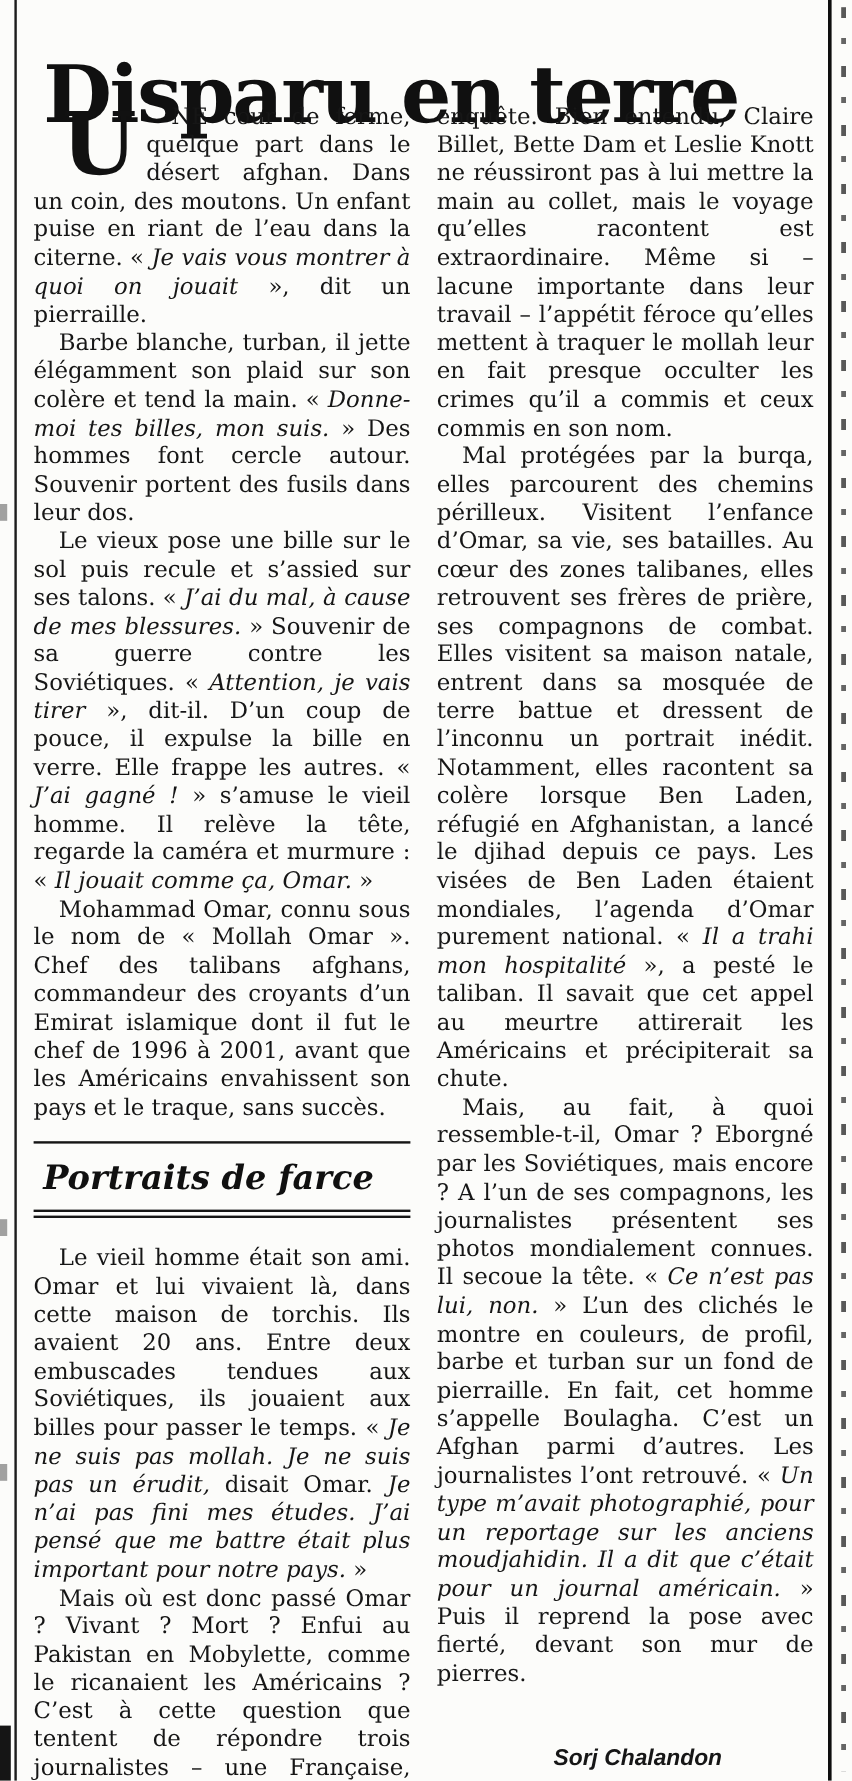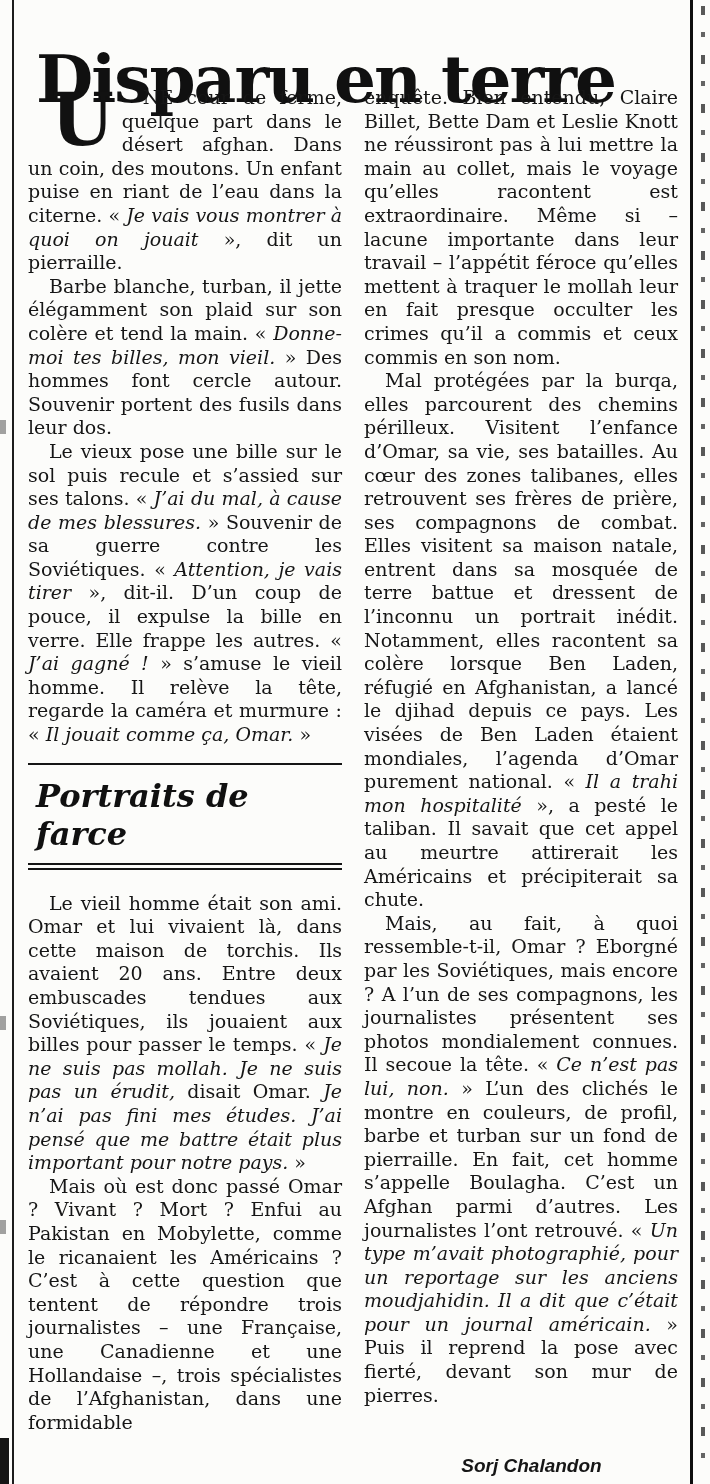--- a/index.html
+++ b/index.html
@@ -50,21 +50,21 @@
   .dropcap{
     float:left;font-weight:bold;
     font-size:72px;line-height:58px;
     padding:5px 8px 0 2px;color:#111;
   }
 
   
   .subhead-block{margin:16px 0 22px 0;}
   .sh-rule-top{border-top:2px solid #151515;}
   .subhead{
-    font-size:32px;font-weight:bold;font-style:italic;
+    font-size:28px;font-weight:bold;font-style:italic;
     padding:12px 0 10px 8px;letter-spacing:0;color:#101010;
   }
   .sh-rule-bottom{height:3px;border-top:2px solid #151515;border-bottom:2px solid #151515;}
 
   
   .col-footer{margin-top:auto;font-style:italic;}
   .byline{
     text-align:right;
     font-family:"Liberation Sans","DejaVu Sans",sans-serif;
     font-weight:bold;font-size:23px;line-height:26px;
@@ -81,22 +81,23 @@
   <div class="corner-mark"></div>
   <div class="margin-tick" style="top:420px"></div>
   <div class="margin-tick" style="top:1016px"></div>
   <div class="margin-tick" style="top:1220px"></div>
 
   <h1 class="headline">Disparu en terre</h1>
 
   <div class="cols">
     <div class="col col-left" id="col-left">
         <p class="has-drop"><span class="dropcap">U</span><span>NE cour de ferme, quelque part dans le désert afghan. Dans un coin, des moutons. Un enfant puise en riant de l’eau dans la citerne. « </span><span class="it">Je vais vous montrer à quoi on jouait</span><span> », dit un pierraille.</span></p>
-        <p><span>Barbe blanche, turban, il jette élégamment son plaid sur son colère et tend la main. « </span><span class="it">Donne-moi tes billes, mon vieil.</span><span> » Des hommes font cercle autour. Souvenir portent des fusils dans leur dos.</span></p>
+        <p><span>Barbe blanche, turban, il jette élégamment son plaid sur son colère et tend la main. « </span><span class="it">Donne-moi tes billes, mon suis.</span><span> » Des hommes font cercle autour. Souvenir portent des fusils dans leur dos.</span></p>
         <p><span>Le vieux pose une bille sur le sol puis recule et s’assied sur ses talons. « </span><span class="it">J’ai du mal, à cause de mes blessures.</span><span> » Souvenir de sa guerre contre les Soviétiques. « </span><span class="it">Attention, je vais tirer</span><span> », dit-il. D’un coup de pouce, il expulse la bille en verre. Elle frappe les autres. « </span><span class="it">J’ai gagné !</span><span> » s’amuse le vieil homme. Il relève la tête, regarde la caméra et murmure : « </span><span class="it">Il jouait comme ça, Omar.</span><span> »</span></p>
+        <p><span>Mohammad Omar, connu sous le nom de « Mollah Omar ». Chef des talibans afghans, commandeur des croyants d’un Emirat islamique dont il fut le chef de 1996 à 2001, avant que les Américains envahissent son pays et le traque, sans succès.</span></p>
         <div class="subhead-block">
           <div class="sh-rule-top"></div>
           <div class="subhead">Portraits de farce</div>
           <div class="sh-rule-bottom"></div>
         </div>
         <p><span>Le vieil homme était son ami. Omar et lui vivaient là, dans cette maison de torchis. Ils avaient 20 ans. Entre deux embuscades tendues aux Soviétiques, ils jouaient aux billes pour passer le temps. « </span><span class="it">Je ne suis pas mollah. Je ne suis pas un érudit,</span><span> disait Omar. </span><span class="it">Je n’ai pas fini mes études. J’ai pensé que me battre était plus important pour notre pays.</span><span> »</span></p>
         <p><span>Mais où est donc passé Omar ? Vivant ? Mort ? Enfui au Pakistan en Mobylette, comme le ricanaient les Américains ? C’est à cette question que tentent de répondre trois journalistes – une Française, une Canadienne et une Hollandaise –, trois spécialistes de l’Afghanistan, dans une formidable</span></p>
       </div>
     <div class="col col-right" id="col-right">
         <p class="noindent"><span>enquête. Bien entendu, Claire Billet, Bette Dam et Leslie Knott ne réussiront pas à lui mettre la main au collet, mais le voyage qu’elles racontent est extraordinaire. Même si – lacune importante dans leur travail – l’appétit féroce qu’elles mettent à traquer le mollah leur en fait presque occulter les crimes qu’il a commis et ceux commis en son nom.</span></p>

